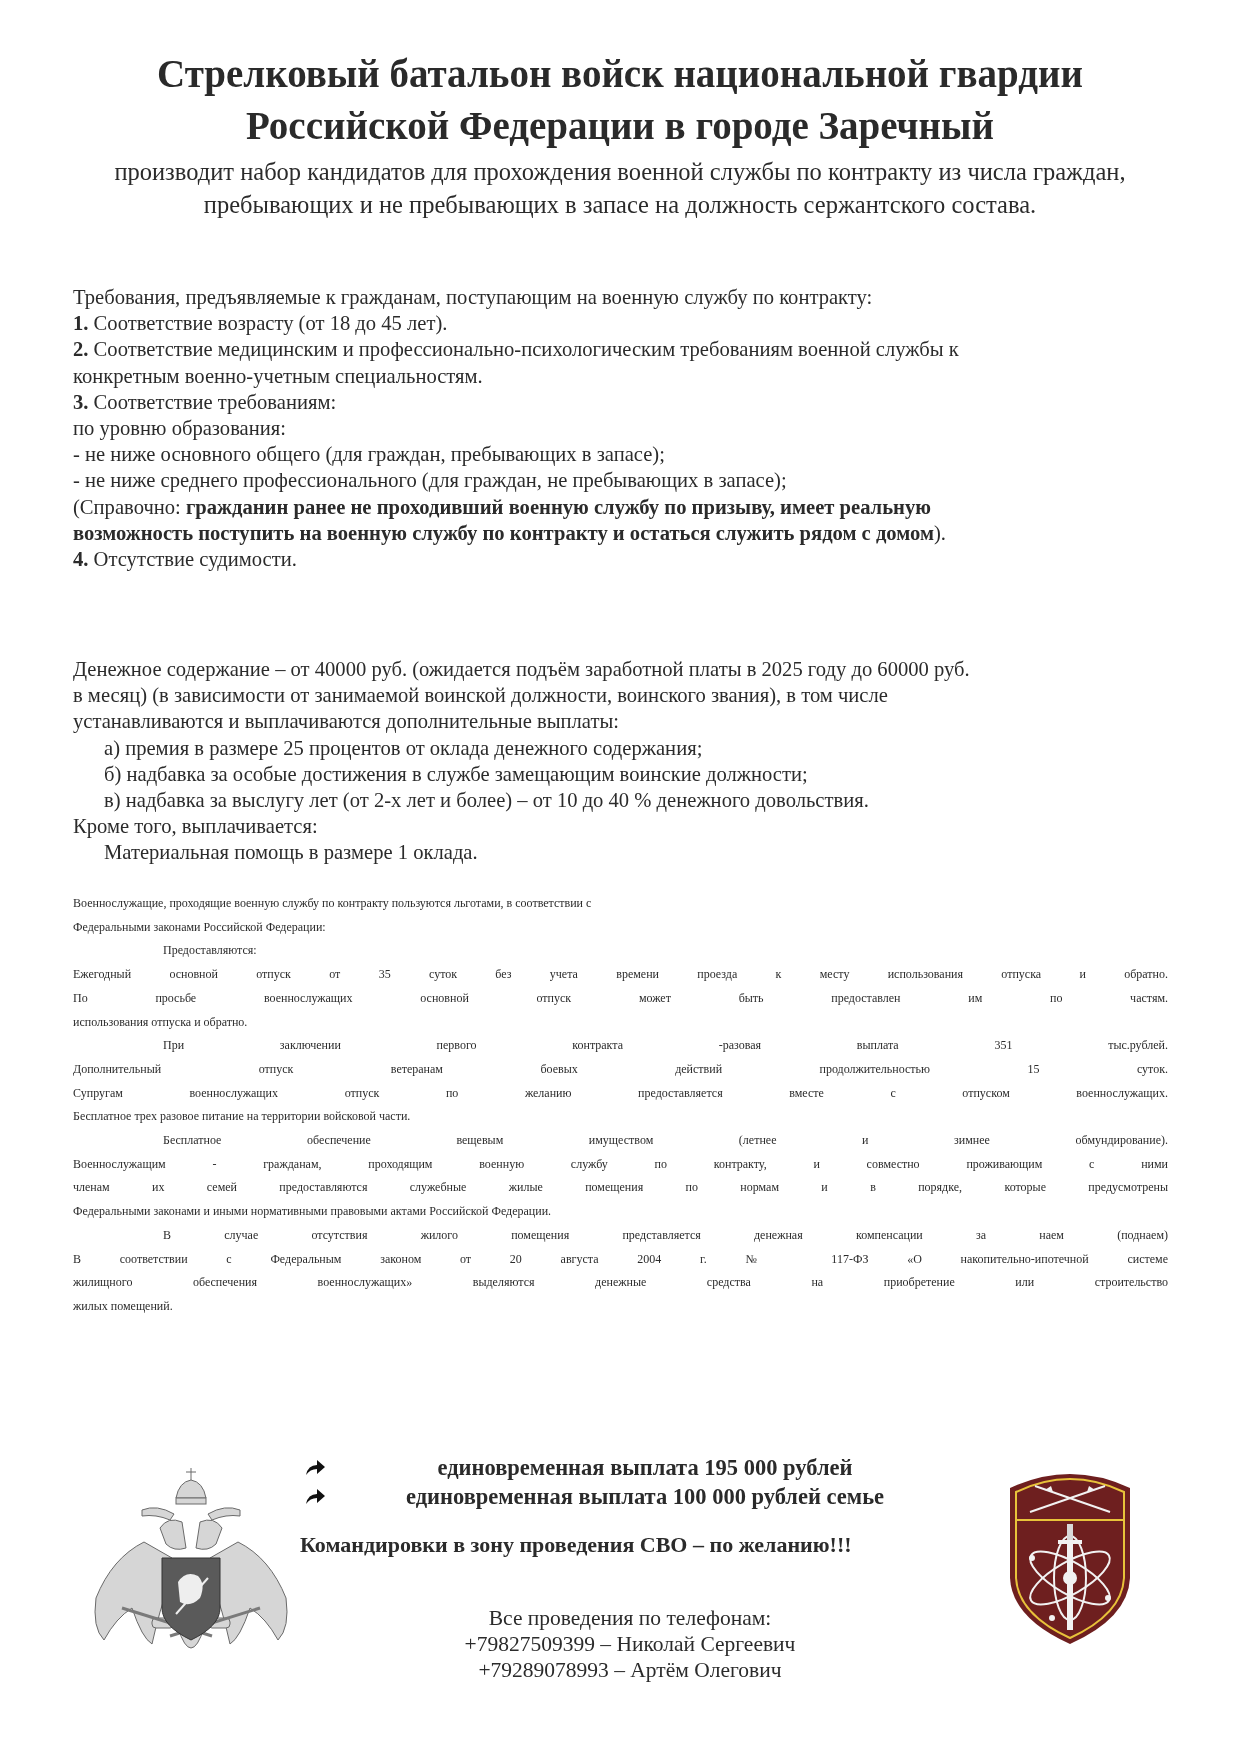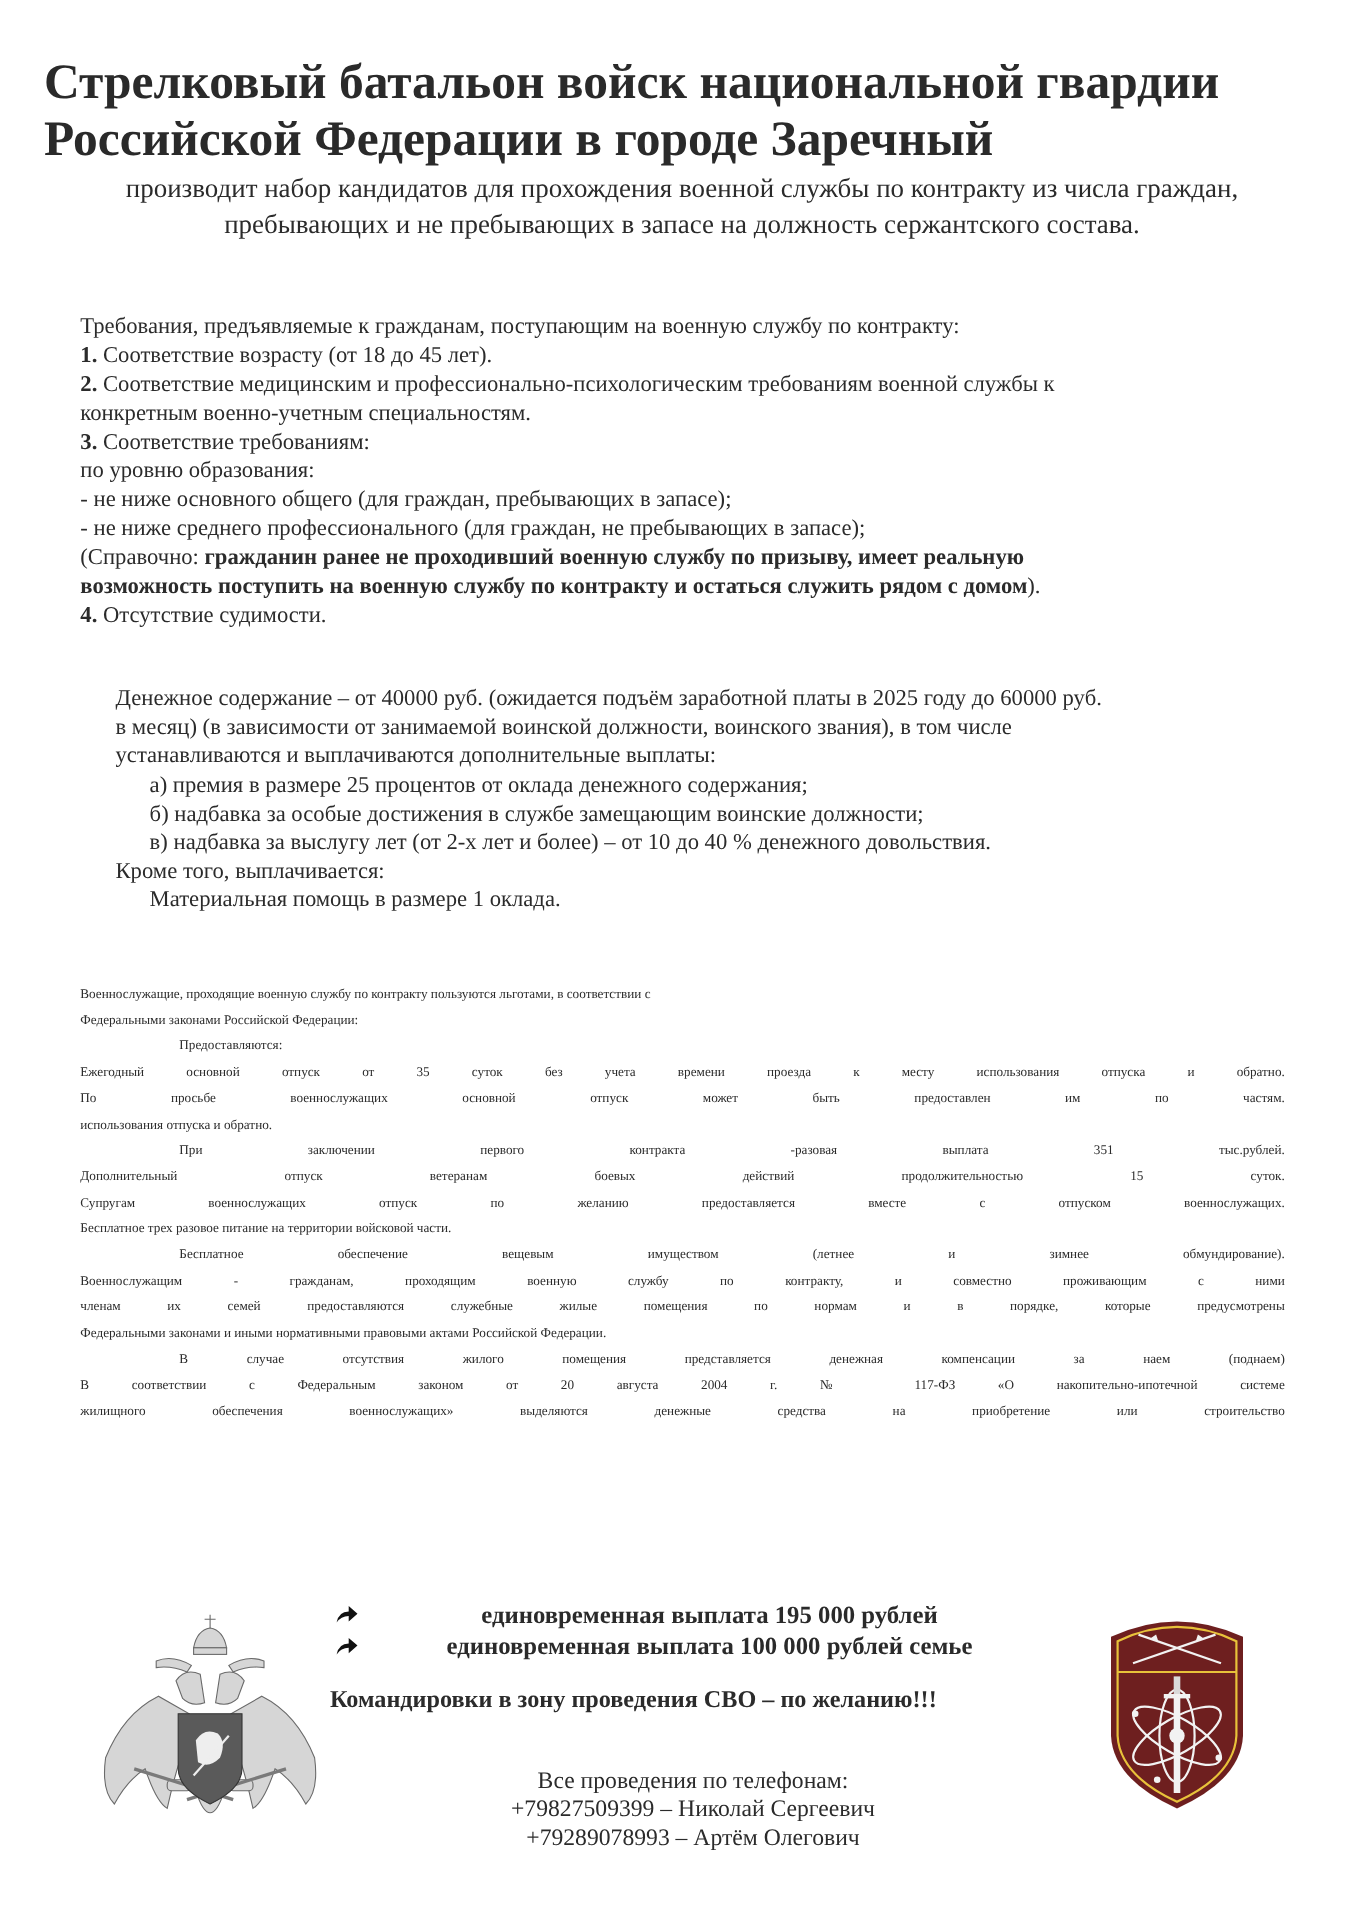--- a/index.html
+++ b/index.html
@@ -4,33 +4,33 @@
 <style>
   html, body { margin: 0; padding: 0; background: #ffffff; }
   body {
     width: 1240px; height: 1755px; position: relative; overflow: hidden;
     font-family: "Liberation Serif", "DejaVu Serif", serif;
     color: #2b2b2b;
   }
   .page { position: absolute; left: 0; top: 0; width: 1240px; height: 1755px; }
   .title {
     position: absolute; left: 40px; width: 1160px; top: 48px;
-    text-align: left; font-weight: bold; font-size: 45px; line-height: 52px;
+    text-align: center; font-weight: bold; font-size: 39px; line-height: 52px;
     color: #2a2a2a;
   }
   .subtitle {
     position: absolute; left: 60px; width: 1120px; top: 155px;
     text-align: center; font-size: 24.5px; line-height: 33px;
   }
   .body-text {
     position: absolute; left: 73px; width: 1095px;
     font-size: 20.6px; line-height: 26.2px;
   }
   .req { top: 284px; }
-  .pay { top: 622px; margin-left: 32px; }
+  .pay { top: 656px; }
   .benefits { top: 892px; font-size: 12px; line-height: 23.7px; text-align: justify; }
   .line { display: block; white-space: nowrap; }
   .indent-a { padding-left: 31px; }
   .indent-b { padding-left: 90px; }
   .just { display: block; text-align: justify; text-align-last: justify; white-space: normal; }
   .promo {
     position: absolute; left: 300px; width: 660px; top: 1453px;
   }
   .promo-line {
     display: flex; align-items: center; font-weight: bold; font-size: 22.5px; line-height: 29px;
@@ -101,20 +101,21 @@
     <span class="line">Бесплатное трех разовое питание на территории войсковой части.</span>
 
     <span class="just indent-b">Бесплатное обеспечение вещевым имуществом (летнее и зимнее обмундирование).</span>
     <span class="just">Военнослужащим - гражданам, проходящим военную службу по контракту, и совместно проживающим с ними</span>
     <span class="just">членам их семей предоставляются служебные жилые помещения по нормам и в порядке, которые предусмотрены</span>
     <span class="line">Федеральными законами и иными нормативными правовыми актами Российской Федерации.</span>
 
     <span class="just indent-b">В случае отсутствия жилого помещения представляется денежная компенсации за наем (поднаем)</span>
     <span class="just">В соответствии с Федеральным законом от 20 августа 2004 г. № 117-ФЗ «О накопительно-ипотечной системе</span>
     <span class="just">жилищного обеспечения военнослужащих» выделяются денежные средства на приобретение или строительство</span>
+    <span class="line">жилых помещений.</span>
   </div>
 
   <div class="emblem">
     <svg width="218" height="210" viewBox="0 0 218 210">
       <g fill="#d6d6d6" stroke="#6a6a6a" stroke-width="1">
 
         <path d="M94 40 Q97 24 109 22 Q121 24 124 40 Z"></path>
         <rect x="94" y="40" width="30" height="6"></rect>
         <line x1="109" y1="10" x2="109" y2="22"></line>
         <line x1="104" y1="14" x2="114" y2="14"></line>

